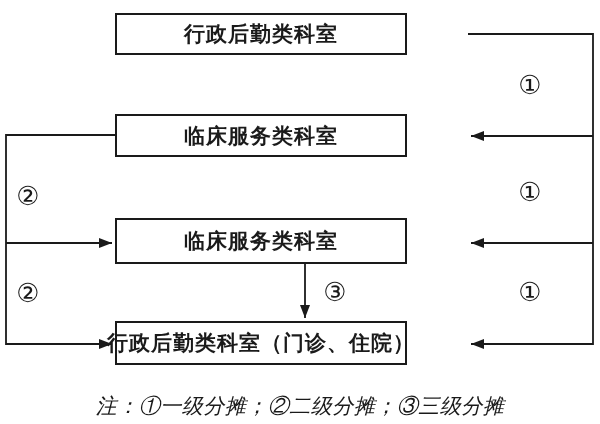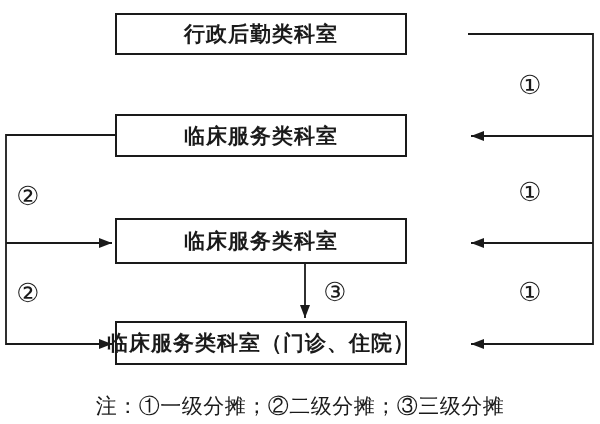--- a/index.html
+++ b/index.html
@@ -61,20 +61,21 @@
     position: absolute;
     left: 0;
     right: 0;
     top: 392px;
     text-align: center;
     font-family: "DejaVu Serif", "Liberation Serif", serif;
     font-size: 21px;
     letter-spacing: 0.5px;
     color: var(--text, #1a1a1a);
     white-space: nowrap;
+    font-style: italic;
   }
 </style>
 </head>
 <body>
 
 <div class="stage">
 
   <svg class="connectors" width="600" height="424" viewBox="0 0 600 424" xmlns="http://www.w3.org/2000/svg">
     <defs>
       <marker id="arr" markerUnits="userSpaceOnUse" markerWidth="14" markerHeight="10" refX="13" refY="5" orient="auto">
@@ -99,21 +100,21 @@
 
   <div class="box" style="top:114px;height:43px;">
     <span class="box-label">临床服务类科室</span>
   </div>
 
   <div class="box" style="top:218px;height:46px;">
     <span class="box-label">临床服务类科室</span>
   </div>
 
   <div class="box" style="top:321px;height:44px;">
-    <span class="box-label">临床服务类科室（门诊、住院）</span>
+    <span class="box-label">行政后勤类科室（门诊、住院）</span>
   </div>
 
   <div class="circ" style="left:530px;top:85px;">①</div>
   <div class="circ" style="left:530px;top:192px;">①</div>
   <div class="circ" style="left:530px;top:292px;">①</div>
   <div class="circ" style="left:28px;top:196px;">②</div>
   <div class="circ" style="left:28px;top:293px;">②</div>
   <div class="circ" style="left:335px;top:292px;">③</div>
 
   <div class="note">注：①一级分摊；②二级分摊；③三级分摊</div>

